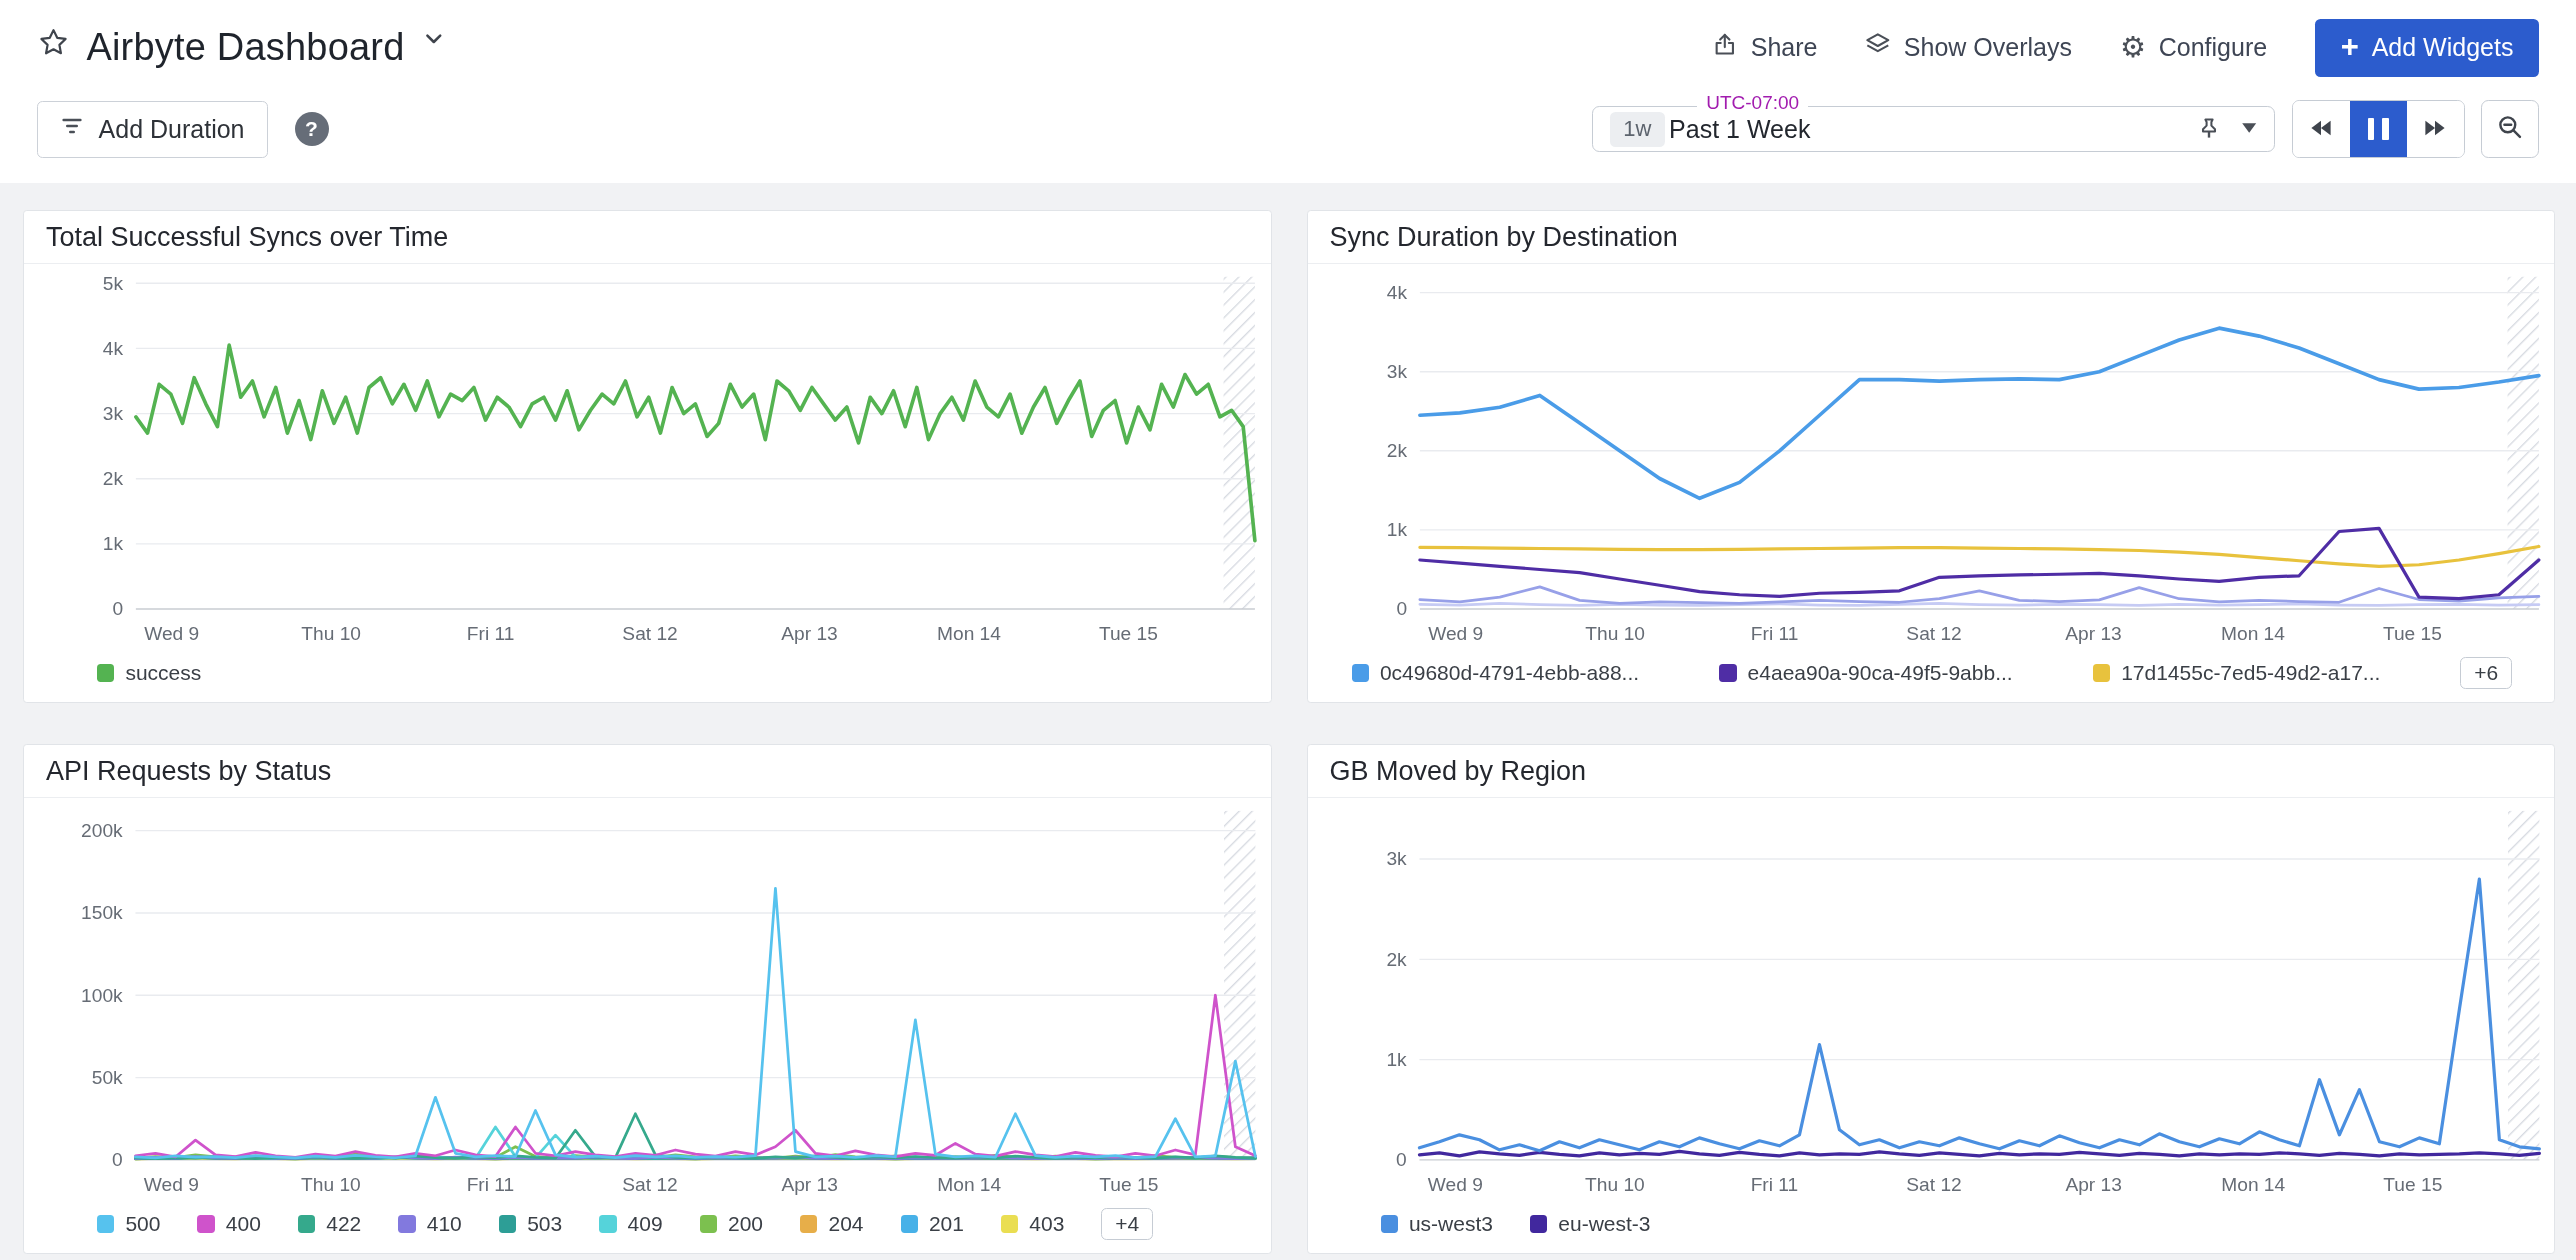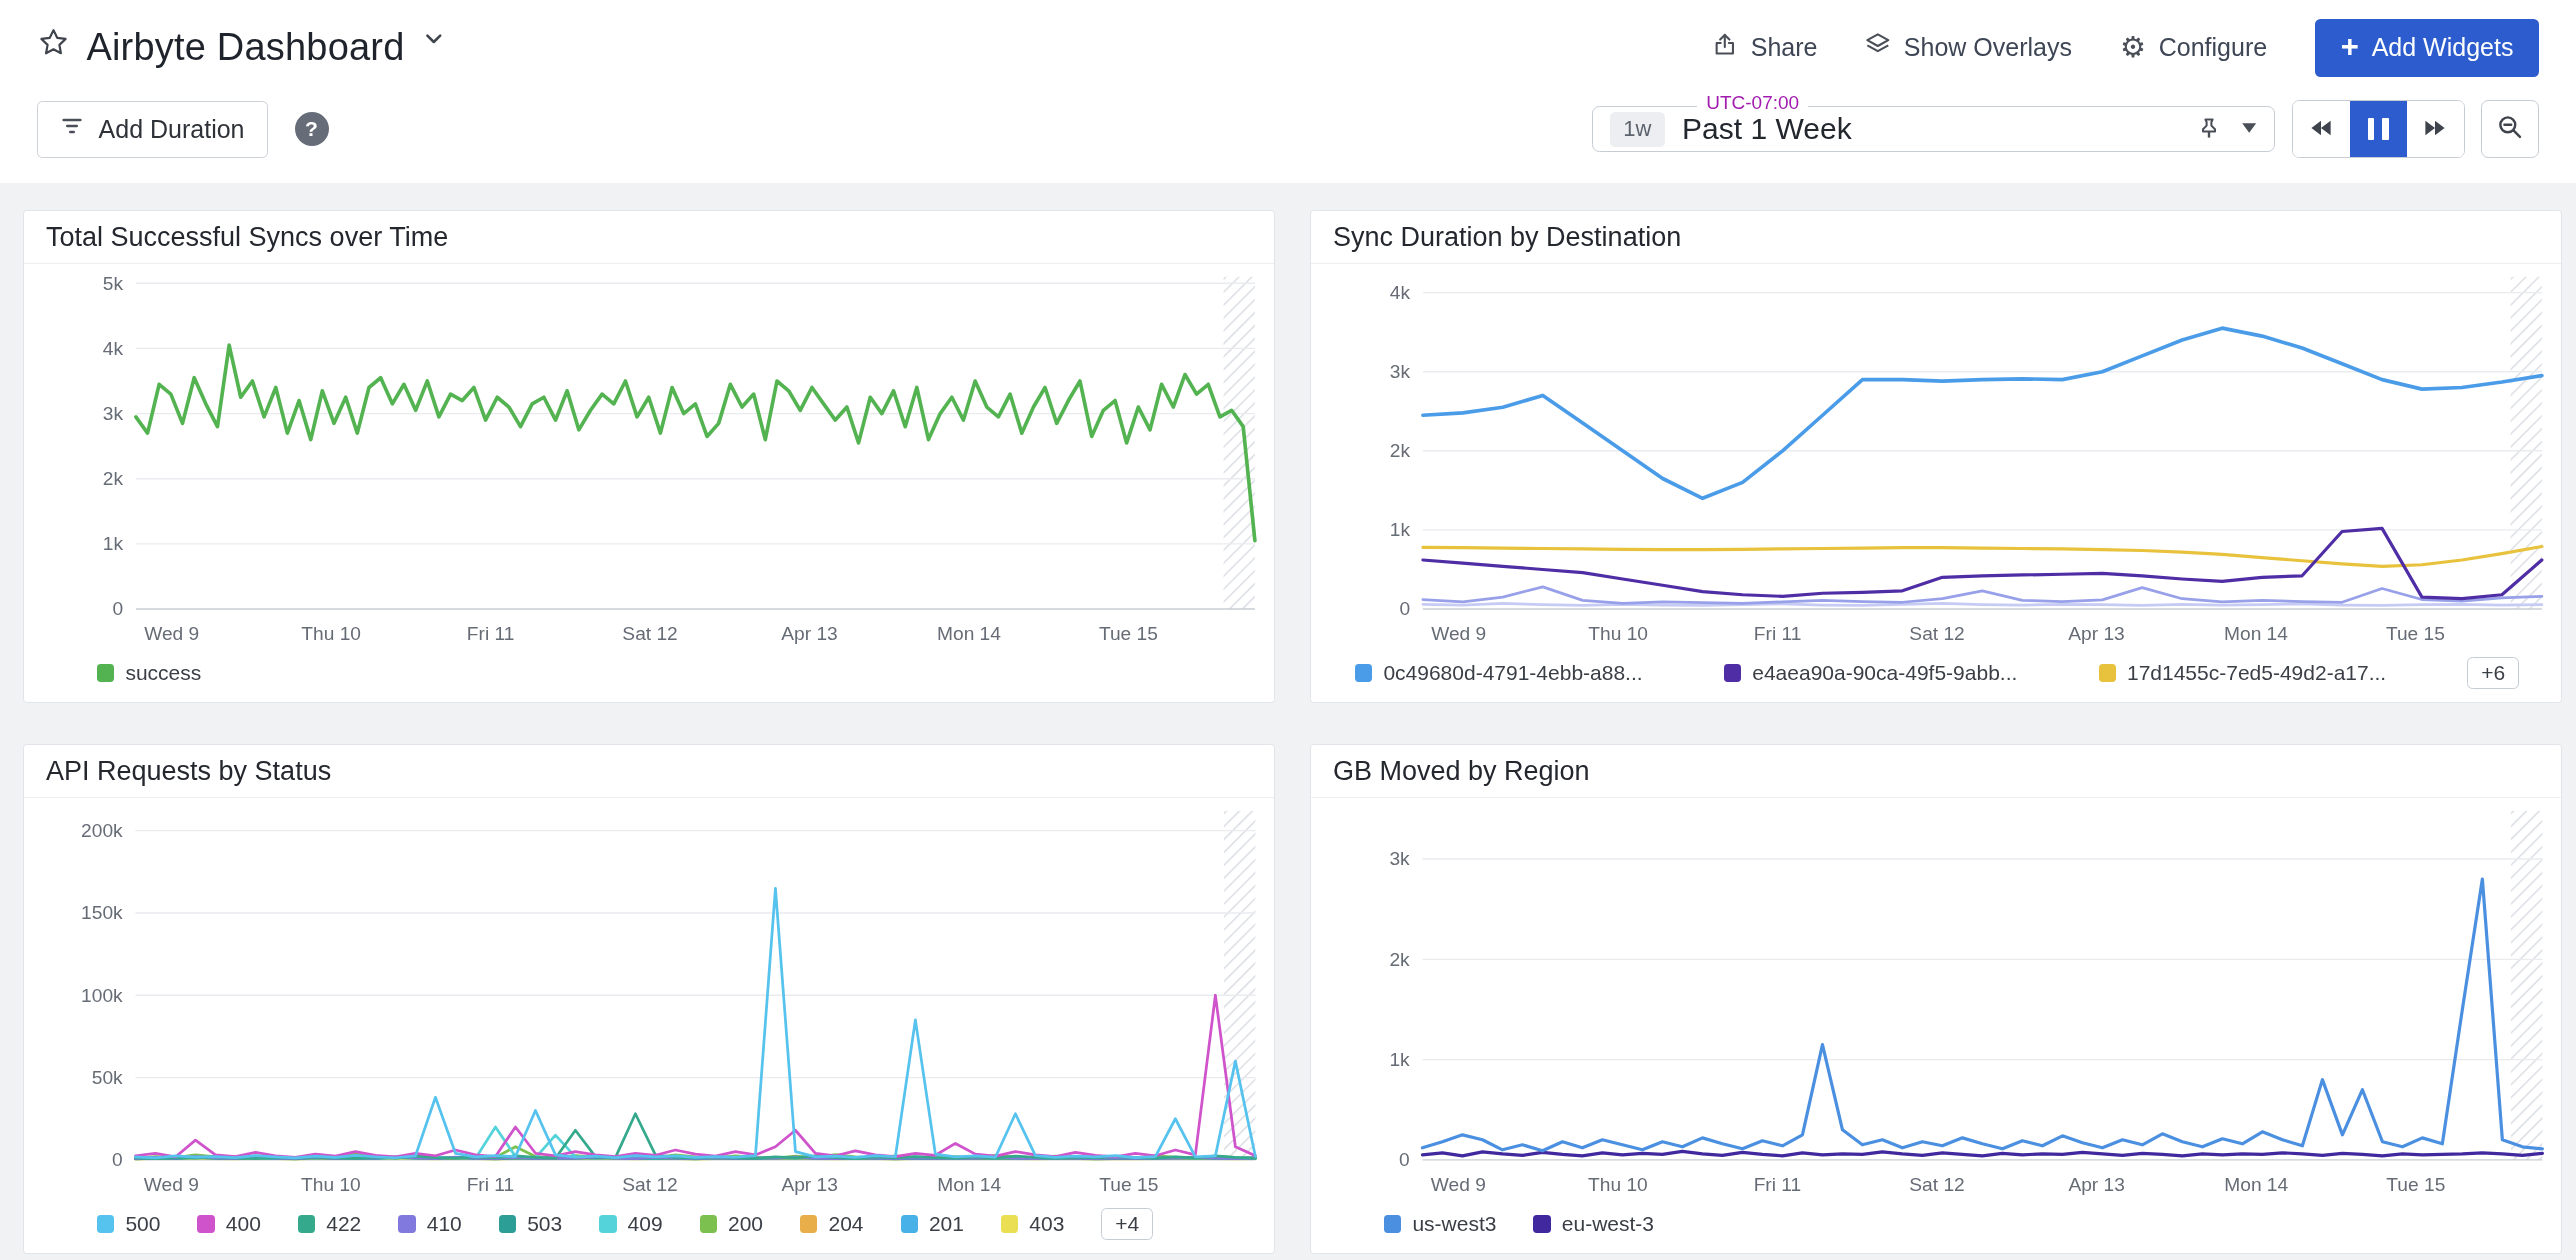--- a/index.html
+++ b/index.html
@@ -20,31 +20,31 @@
 
   .row2 { display:flex; justify-content:space-between; align-items:center; height:95px; padding-bottom:12.8px; }
   .row2-left { display:flex; align-items:center; }
   .outline-btn { display:inline-flex; align-items:center; gap:14.6px; background:#fff; border:1.4px solid #ccd1d8; border-radius:5.5px; height:57px; padding:0 22px; font-size:25px; color:#2e3238; cursor:pointer; font-family:inherit; }
   .help-circle { width:34px; height:34px; border-radius:50%; background:#666d78; color:#fff; font-size:21px; font-weight:700; display:inline-flex; align-items:center; justify-content:center; margin-left:27px; cursor:pointer; }
   .row2-right { display:flex; align-items:center; }
   .picker-wrap { position:relative; }
   .tz-label { position:absolute; top:-14.6px; left:105px; background:#fff; padding:0 9px; font-size:19px; color:#a21caf; }
   .time-picker { display:flex; align-items:center; width:683px; height:46px; border:1.4px solid #c6ccd4; border-radius:7.3px; padding:0 16.4px; cursor:pointer; background:#fff; }
   .chip { background:#eceef1; border-radius:5.5px; padding:4.6px 13.7px; font-size:22px; color:#5c636d; }
-  .range-label { font-size:30px; font-weight:500; color:#23272e; margin-left:17px; }
+  .range-label { font-size:25px; font-weight:500; color:#23272e; margin-left:4px; }
   .picker-icons { margin-left:auto; display:flex; align-items:center; gap:20px; }
   .playback { display:flex; height:58px; border:1.4px solid #c6ccd4; border-radius:7.3px; overflow:hidden; margin-left:16.4px; background:#fff; }
   .pb-btn { width:57px; height:100%; display:flex; align-items:center; justify-content:center; background:#fff; border:none; cursor:pointer; }
   .pb-btn.pause { background:#2c5ccd; }
   .pause-bars { display:flex; gap:8.2px; }
   .pause-bars i { display:block; width:6.4px; height:22px; background:#fff; border-radius:0.9px; }
   .sq-btn { width:58px; height:58px; margin-left:16.4px; border:1.4px solid #c6ccd4; border-radius:7.3px; background:#fff; display:flex; align-items:center; justify-content:center; cursor:pointer; }
 
   
-  main { padding:27px 14px 0 23px; display:grid; grid-template-columns:1fr 1fr; grid-template-rows:493px 510px; gap:41px 35px; }
+  main { padding:27px 21px 0 23px; display:grid; grid-template-columns:1fr 1fr; grid-template-rows:493px 510px; gap:41px 35px; }
   .widget { background:#fff; border:1.4px solid #e1e4e8; border-radius:3.7px; display:flex; flex-direction:column; overflow:hidden; }
   .widget-header { height:53px; flex:none; padding:0 22px; display:flex; align-items:center; border-bottom:0.9px solid #eceef1; font-size:27px; color:#24272e; }
   .chart { flex:1; min-height:0; }
   .chart svg text { fill:#666c75; font-size:21px; font-family:"Liberation Sans","DejaVu Sans",sans-serif; }
   .legend { height:51px; flex:none; display:flex; align-items:center; gap:37px; padding:0 42px 7.3px 73px; font-size:21px; color:#3a3f46; }
   .legend.spread { justify-content:space-between; gap:8px; padding-left:44px; }
   .lg-item { display:inline-flex; align-items:center; cursor:pointer; white-space:nowrap; }
   .lg-key { width:17.4px; height:17.4px; border-radius:3.7px; display:inline-block; margin-right:11px; flex:none; }
   .lg-badge { border:1.4px solid #c6ccd4; border-radius:5.5px; padding:2.7px 12.8px; color:#3a3f46; background:#fff; cursor:pointer; }
 </style>

